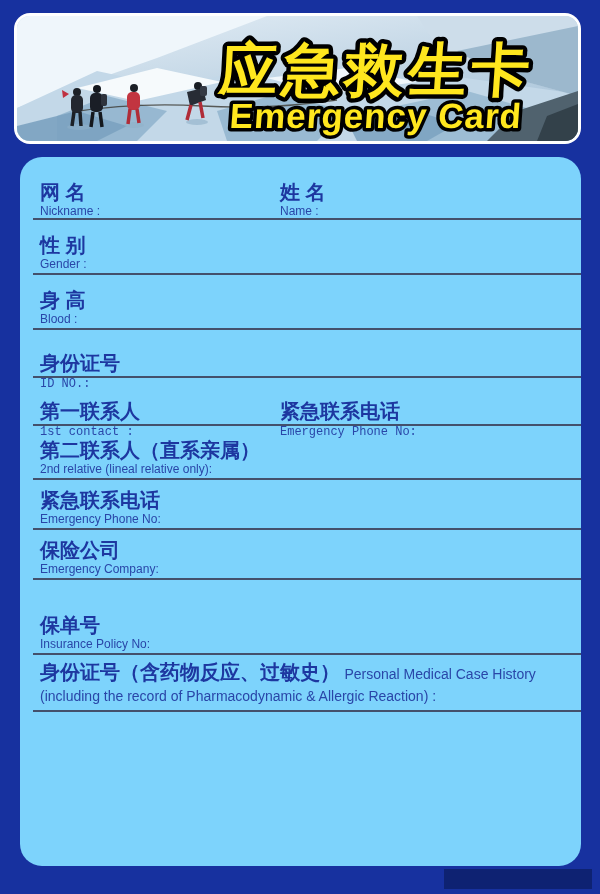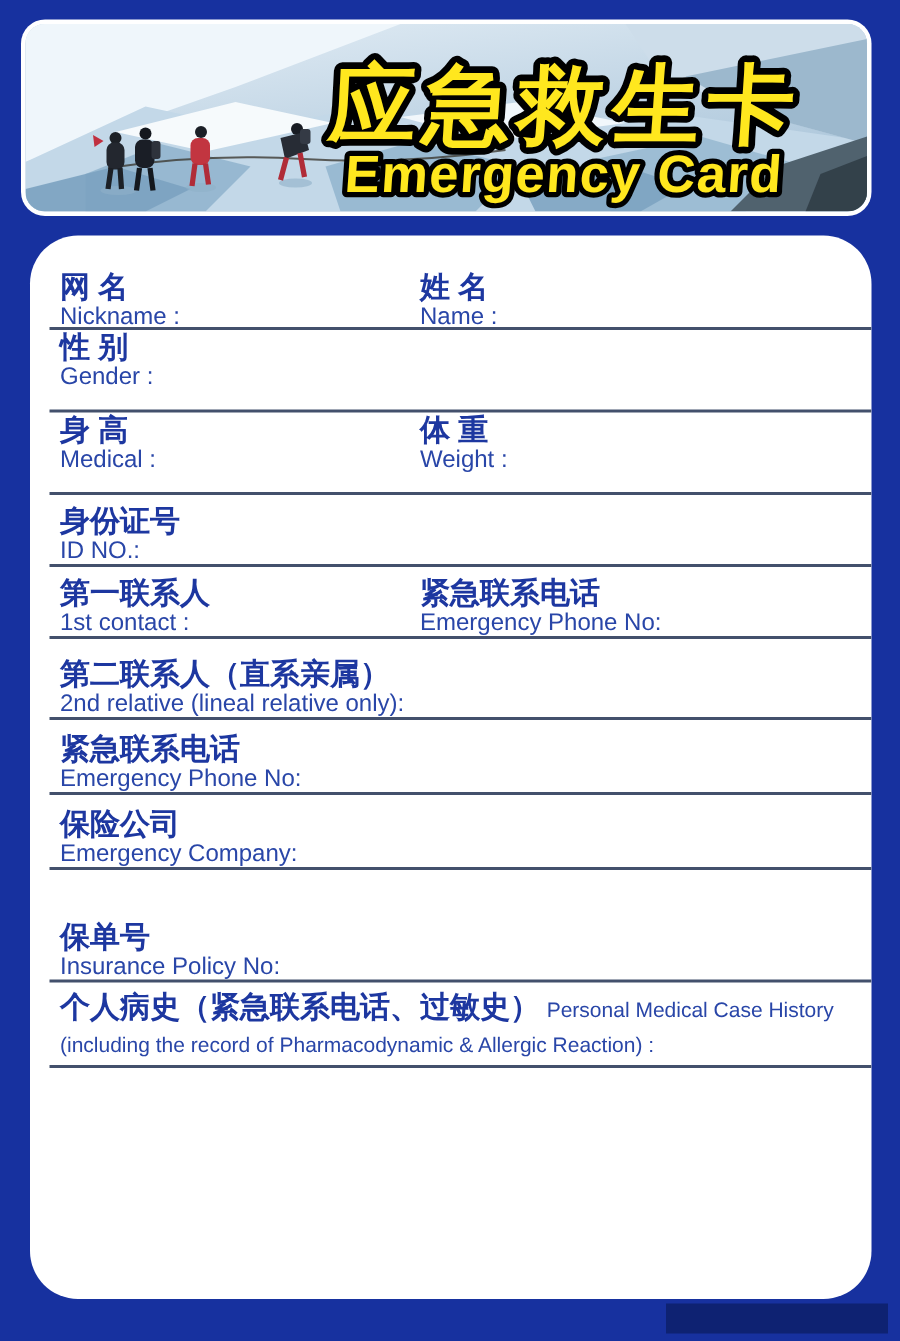--- a/index.html
+++ b/index.html
@@ -14,31 +14,31 @@
 
   .t-zh{font-family:"Liberation Sans",sans-serif;font-weight:bold;font-size:58px;
     letter-spacing:5px;fill:#ffe71e;stroke:#000000;stroke-width:9px;
     paint-order:stroke;stroke-linejoin:round;text-anchor:middle;}
   .t-en{font-family:"Liberation Sans",sans-serif;font-weight:bold;font-size:35px;
     letter-spacing:1px;fill:#ffe71e;stroke:#000000;stroke-width:7px;
     paint-order:stroke;stroke-linejoin:round;text-anchor:middle;}
 
   
   .card{position:absolute;left:20px;top:157px;width:561px;height:709px;
-    background:#ffffff;border-radius:32px;box-sizing:border-box;
+    background:#7dd3fc;border-radius:22px;box-sizing:border-box;
     padding:22px 0 0 13px;overflow:hidden;}
   .row{box-sizing:border-box;border-bottom:2px solid #43506c;padding-left:7px;}
   .cols2{display:flex;}
   .col-a{width:240px;flex-shrink:0;}
   .col-b{flex:1;}
   .zh{font-size:20px;line-height:24px;font-weight:bold;color:#1d37a0;}
-  .en{font-size:16px;line-height:15px;color:#2946a8;}
+  .en{font-size:12px;line-height:15px;color:#2946a8;}
   .h41{height:41px;padding-top:1px;}
-  .h55{height:55px;}
-  .h48{height:48px;padding-top:6px;}
+  .h55{height:55px;padding-top:13px;}
+  .h48{height:48px;padding-top:23px;font-family:Liberation Mono, monospace;}
   .h54{height:54px;padding-top:12px;}
   .h50{height:50px;padding-top:8px;}
   .h53{height:53px;padding-top:11px;margin-top:22px;}
   .h57{height:57px;padding-top:6px;}
   .medical{line-height:22px;padding-right:6px;}
   .mzh{font-size:20px;font-weight:bold;color:#1d37a0;}
   .men{font-size:14px;color:#2946a8;}
 
   
   .dark-rect{position:absolute;left:444px;top:869px;width:148px;height:20px;background:#0e2272;}
@@ -125,25 +125,21 @@
     <div class="row cols2 h55">
       <div class="col-a">
         <div class="zh">性 别</div>
         <div class="en">Gender :</div>
       </div>
     </div>
 
     <div class="row cols2 h55">
       <div class="col-a">
         <div class="zh">身 高</div>
-        <div class="en">Medical :</div>
-      </div>
-      <div class="col-b">
-        <div class="zh">体 重</div>
-        <div class="en">Weight :</div>
+        <div class="en">Blood :</div>
       </div>
     </div>
 
     <div class="row h48">
       <div class="zh">身份证号</div>
       <div class="en">ID NO.:</div>
     </div>
 
     <div class="row cols2 h48">
       <div class="col-a">
@@ -170,21 +166,21 @@
       <div class="zh">保险公司</div>
       <div class="en">Emergency Company:</div>
     </div>
 
     <div class="row h53">
       <div class="zh">保单号</div>
       <div class="en">Insurance Policy No:</div>
     </div>
 
     <div class="row h57 medical">
-      <span class="mzh">个人病史（紧急联系电话、过敏史）</span>
+      <span class="mzh">身份证号（含药物反应、过敏史）</span>
       <span class="men">Personal Medical Case History (including the record of Pharmacodynamic &amp; Allergic Reaction) :</span>
     </div>
 
   </div>
 
   <div class="dark-rect"></div>
 
 </div>
 
 </body></html>

